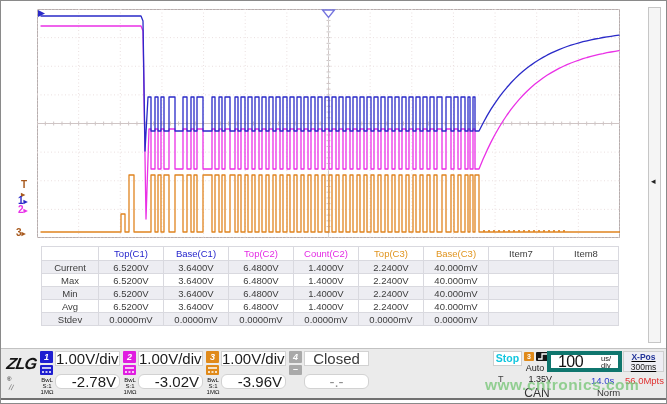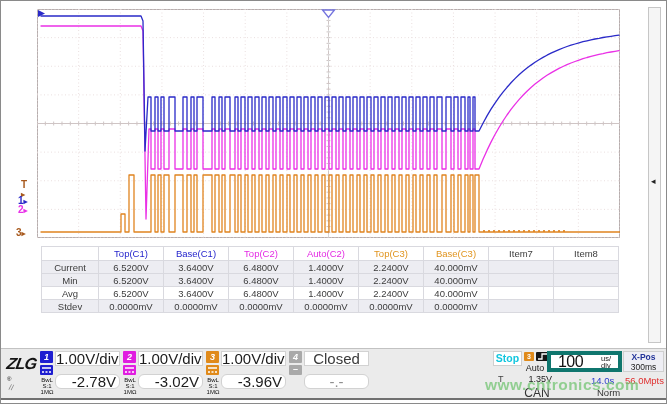--- a/index.html
+++ b/index.html
@@ -68,21 +68,21 @@
   .edgebadge svg{display:block;margin:1px auto 0;}
   .auto{position:absolute;left:520px;top:14px;width:28px;font-size:9px;color:#222;text-align:center;}
   .tlabel{position:absolute;left:497px;top:25px;font-size:9px;color:#444;}
   .tlevel{position:absolute;left:505px;top:25px;width:46px;font-size:9px;color:#222;text-align:right;}
   .tbus{position:absolute;left:520px;top:37px;width:32px;font-size:12px;color:#333;text-align:center;}
   .tbcell{position:absolute;left:546px;top:2px;width:75px;height:21px;background:#fff;
     border:4px solid #0f766e;box-sizing:border-box;display:flex;align-items:center;justify-content:center;color:#111;}
   .tbcell .big{font-size:16px;letter-spacing:-0.5px;}
   .tbcell .unit{font-size:7.5px;line-height:7px;margin-left:18px;color:#222;}
   .xpcell{position:absolute;left:622px;top:2px;width:41px;height:21px;background:#eeeef4;
-    border:1px solid #cfcfcf;box-sizing:border-box;text-align:center;font-size:8.5px;line-height:10px;}
+    border:1px solid #cfcfcf;box-sizing:border-box;text-align:center;font-size:8.5px;line-height:10px;text-decoration:underline;}
   .xpcell .xl{color:#223399;font-weight:bold;}
   .xpcell .xv{color:#222;}
   .dur{position:absolute;left:590px;top:26px;width:30px;font-size:9.5px;color:#2a3ccc;}
   .pts{position:absolute;left:620px;top:26px;width:43px;font-size:9.5px;color:#e03030;text-align:right;}
   .acqmode{position:absolute;left:596px;top:38px;width:28px;font-size:9.5px;color:#333;}
   .rate{position:absolute;left:616px;top:38px;width:47px;font-size:9.5px;color:#222;text-align:right;margin-top:21px;}
   
   .watermark{position:absolute;left:484px;top:375px;font-size:15.5px;font-weight:bold;
     color:rgba(122,199,122,0.8);letter-spacing:0.5px;z-index:60;}
 </style>
@@ -271,37 +271,48 @@
         <col style="width:65px">
         <col style="width:65px">
         <col style="width:65px">
       </colgroup>
       <tbody>
         <tr>
           <th style="color:#3c3c3c"></th>
           <th style="color:#2525cc">Top(C1)</th>
           <th style="color:#2525cc">Base(C1)</th>
           <th style="color:#e42ae4">Top(C2)</th>
-          <th style="color:#e42ae4">Auto(C2)</th>
+          <th style="color:#e42ae4">Count(C2)</th>
           <th style="color:#e0941e">Top(C3)</th>
           <th style="color:#e0941e">Base(C3)</th>
           <th style="color:#3c3c3c">Item7</th>
           <th style="color:#3c3c3c">Item8</th>
         </tr>
         <tr class="shade">
           <td>Current</td>
           <td>6.5200V</td>
           <td>3.6400V</td>
           <td>6.4800V</td>
           <td>1.4000V</td>
           <td>2.2400V</td>
           <td>40.000mV</td>
           <td></td>
           <td></td>
         </tr>
+        <tr class="">
+          <td>Max</td>
+          <td>6.5200V</td>
+          <td>3.6400V</td>
+          <td>6.4800V</td>
+          <td>1.4000V</td>
+          <td>2.2400V</td>
+          <td>40.000mV</td>
+          <td></td>
+          <td></td>
+        </tr>
         <tr class="shade">
           <td>Min</td>
           <td>6.5200V</td>
           <td>3.6400V</td>
           <td>6.4800V</td>
           <td>1.4000V</td>
           <td>2.2400V</td>
           <td>40.000mV</td>
           <td></td>
           <td></td>

